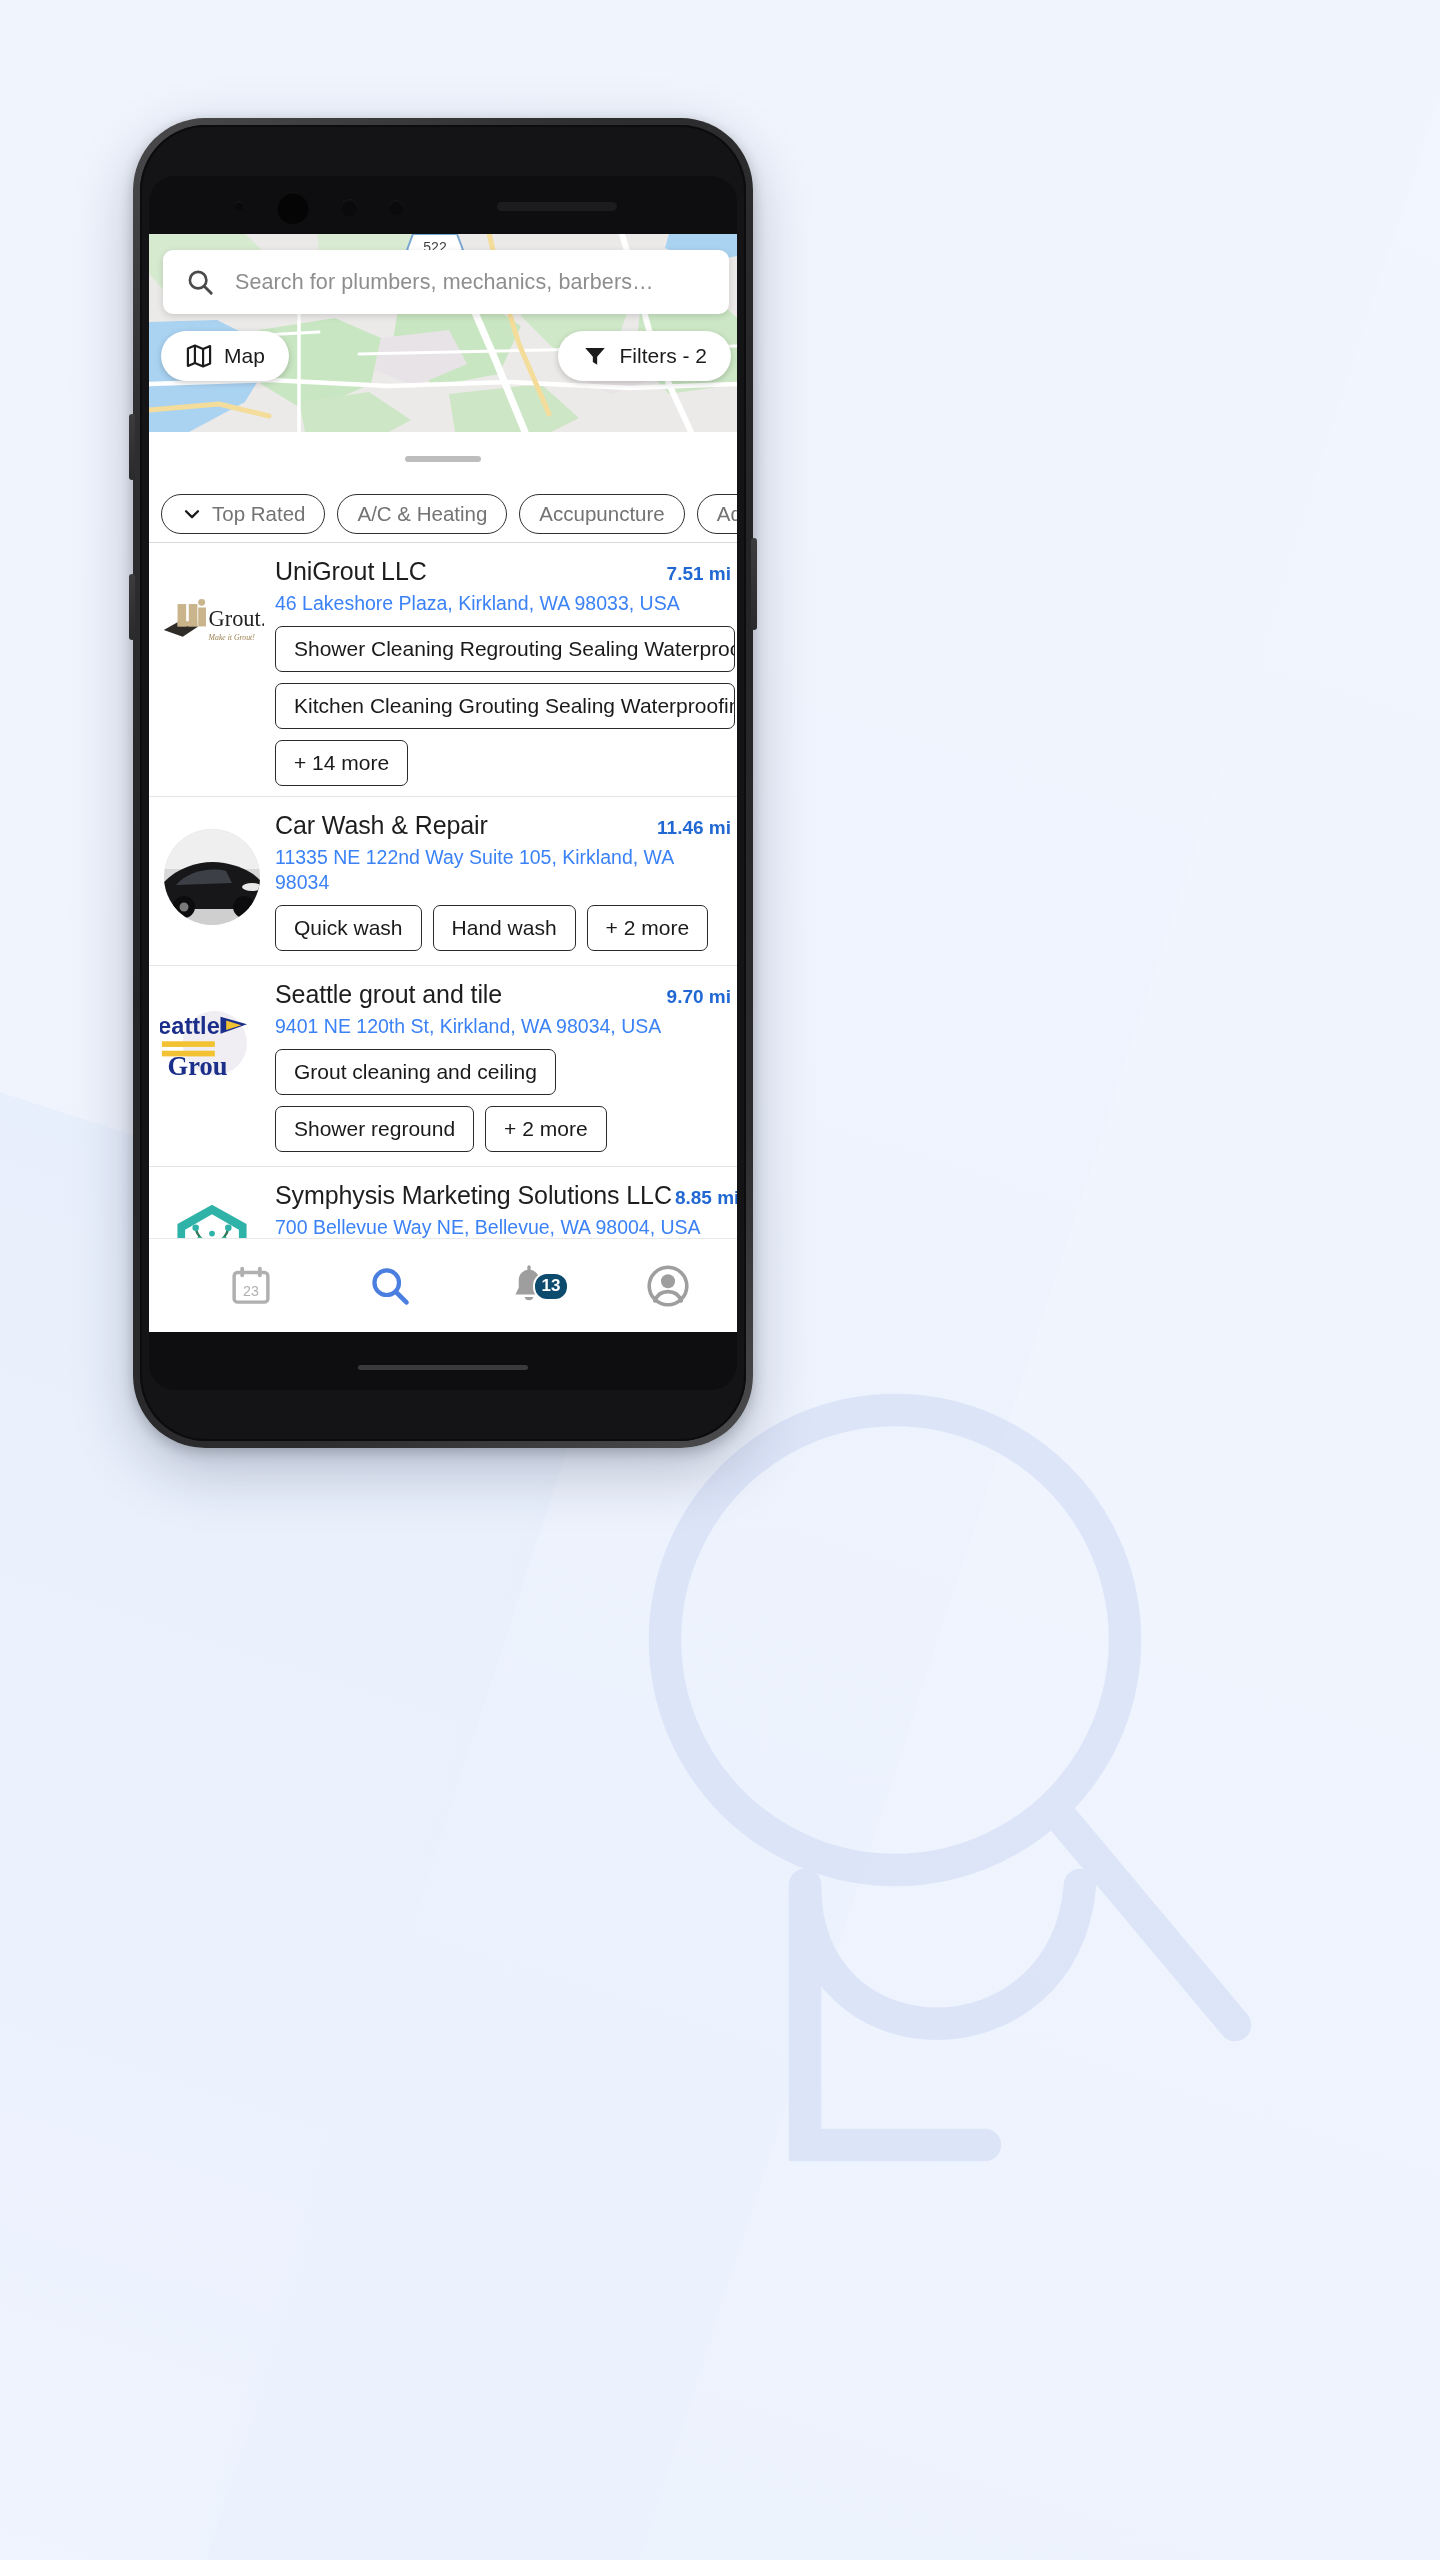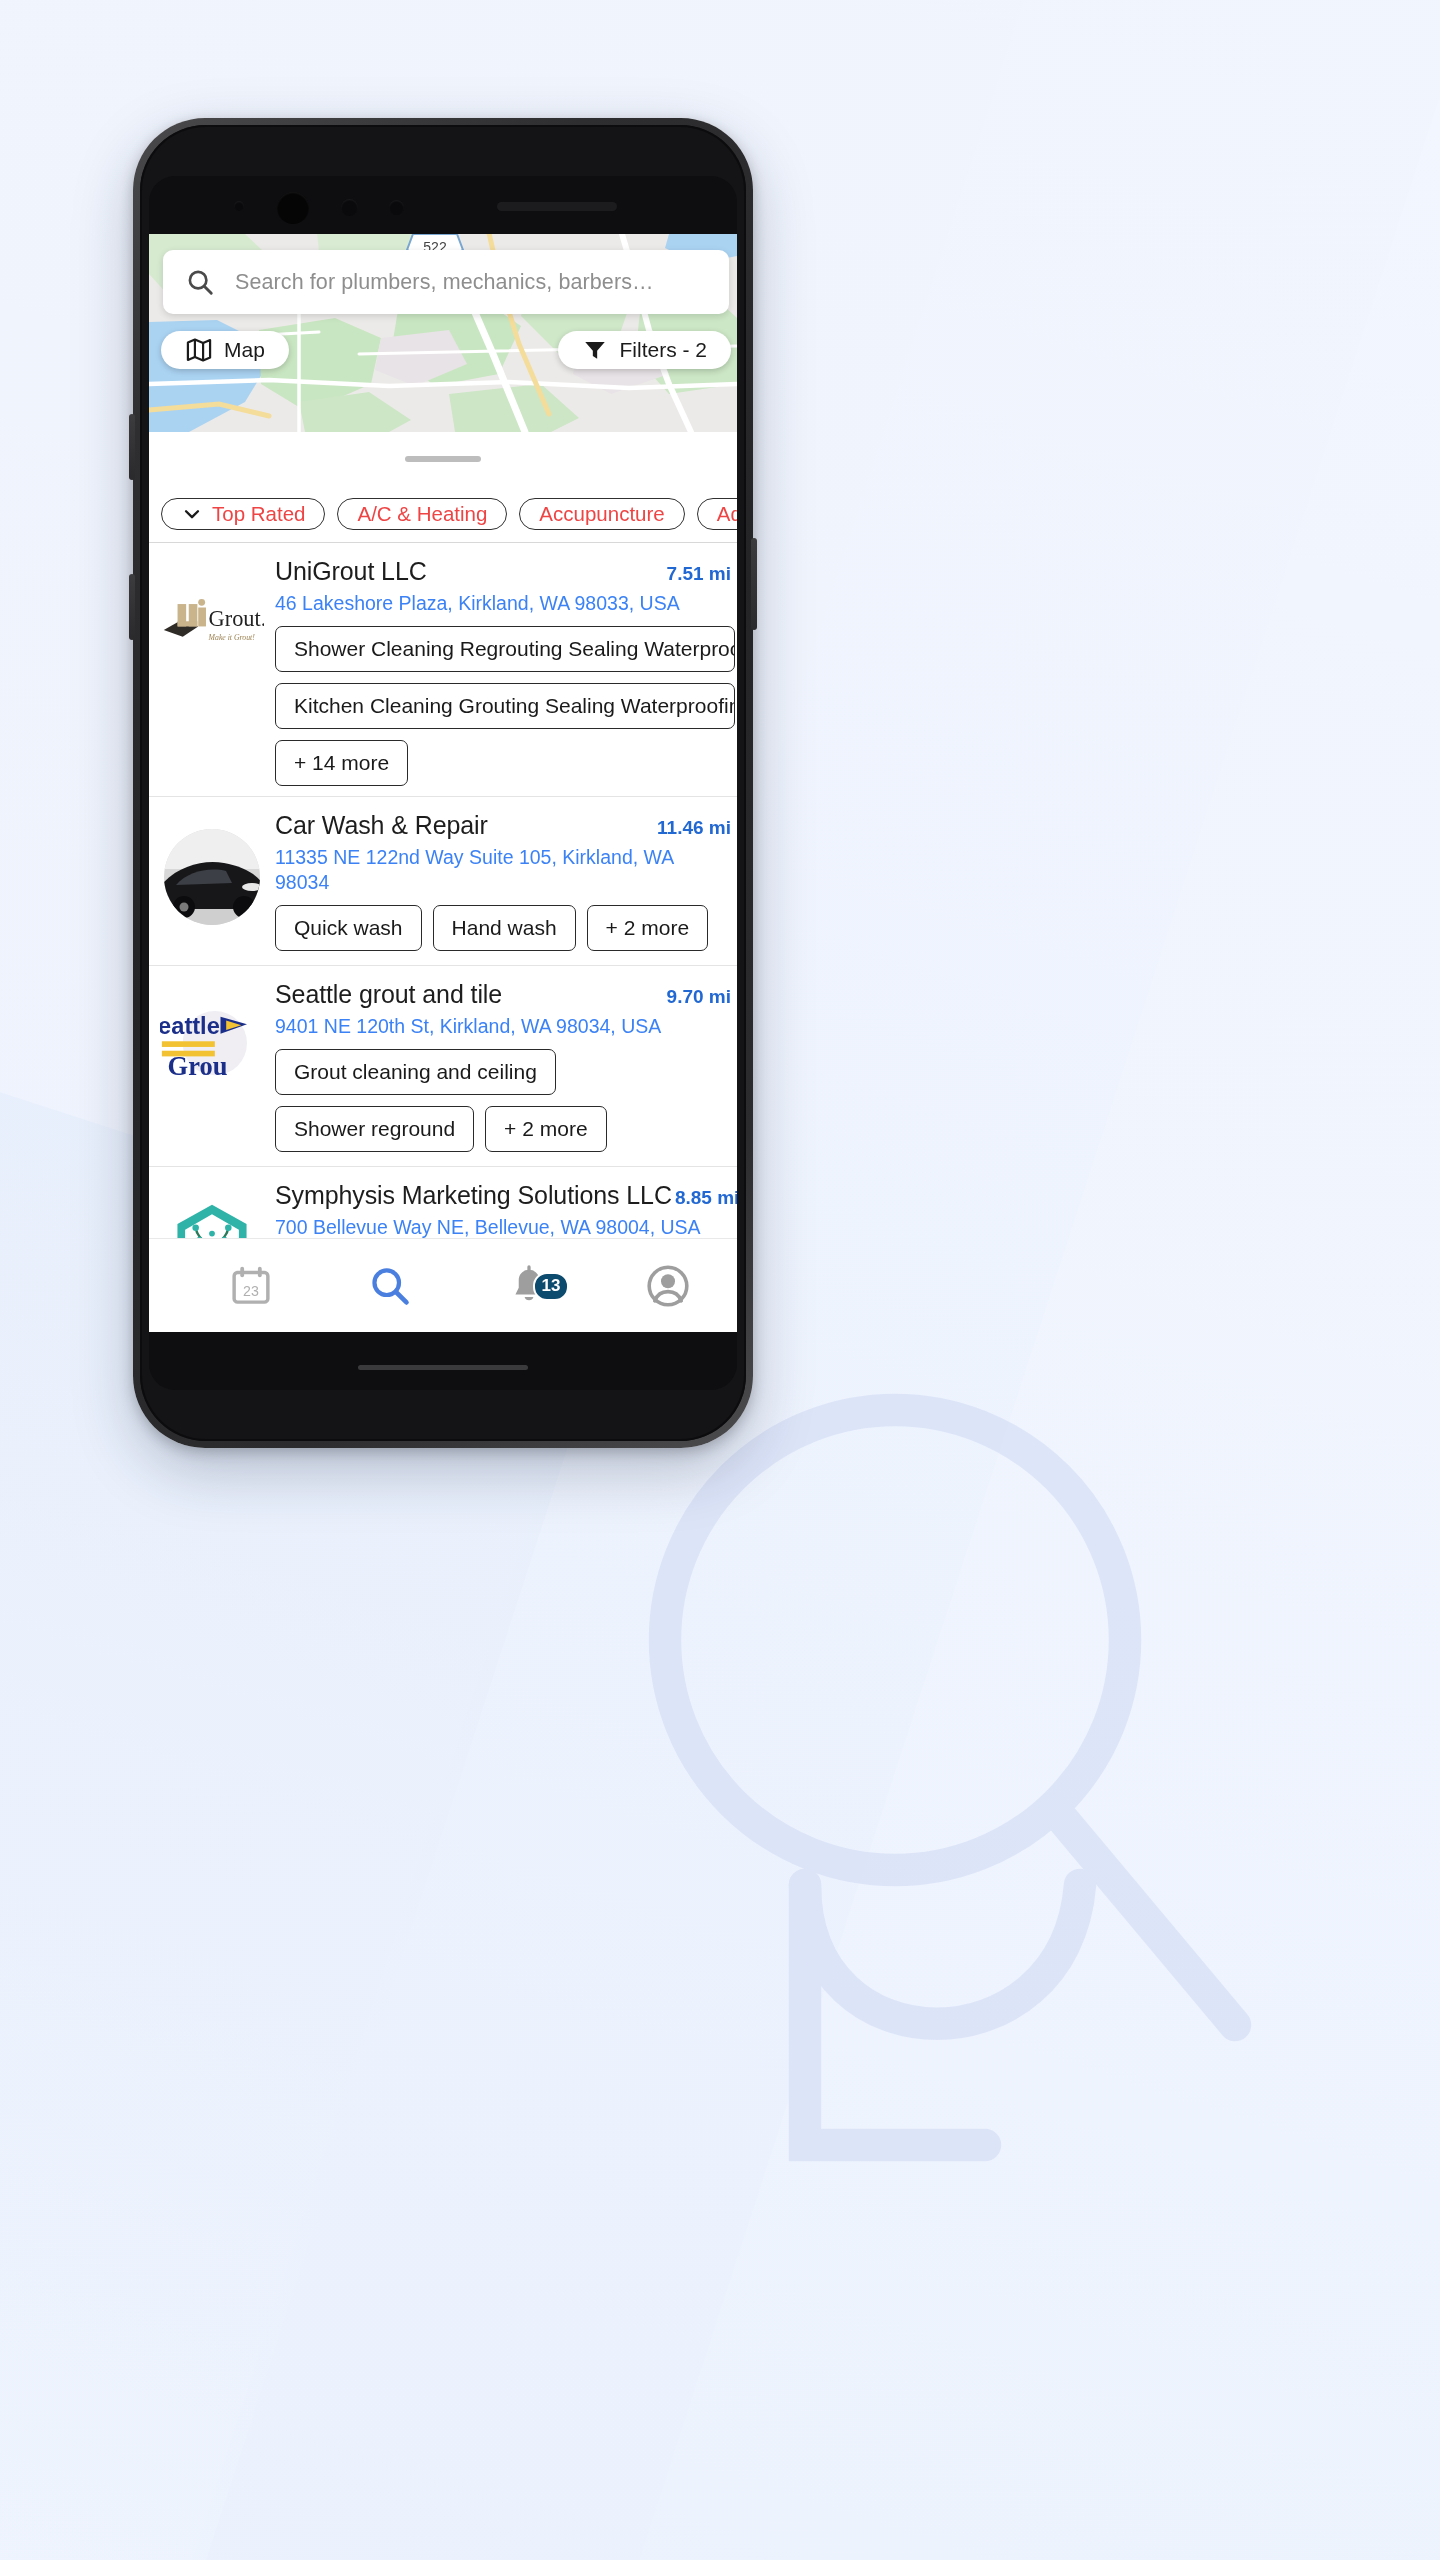--- a/index.html
+++ b/index.html
@@ -115,21 +115,21 @@
   }
   .search-placeholder {
     color: #8e8e8e; font-size: 21.5px; letter-spacing: .1px;
     white-space: nowrap; overflow: hidden;
   }
 
   .map-btn-row {
     position: absolute; left: 0; right: 0; top: 97px; height: 52px; z-index: 4;
   }
   .pill-btn {
-    position: absolute; height: 38px;
+    position: absolute; height: 50px;
     background: #fff; border-radius: 26px;
     display: flex; align-items: center; gap: 11px;
     padding: 0 24px;
     box-shadow: 0 2px 6px rgba(0,0,0,.2);
     font-size: 21px; color: #1b1b1b; font-weight: 500;
     white-space: nowrap;
   }
   .pill-btn.map-pill { left: 12px; }
   .pill-btn.filters-pill { right: 6px; }
 
@@ -137,23 +137,23 @@
   .sheet { flex: 1 1 auto; background: #fff; display: flex; flex-direction: column; min-height: 0; position: relative; }
   .grabber-wrap { height: 54px; display: flex; align-items: center; justify-content: center; flex: 0 0 54px; }
   .grabber { width: 76px; height: 6px; border-radius: 3px; background: #bdbdbd; }
 
   .chips-row {
     flex: 0 0 56px; height: 56px;
     display: flex; align-items: center; gap: 12px;
     padding: 0 0 0 12px; overflow: hidden;
   }
   .chip {
-    height: 32px; border: 1.6px solid #303030; border-radius: 21px;
+    height: 40px; border: 1.6px solid #303030; border-radius: 21px;
     display: flex; align-items: center; gap: 9px;
-    padding: 0 19px; font-size: 20.5px; color: #ef4444;
+    padding: 0 19px; font-size: 20.5px; color: #737373;
     white-space: nowrap; background: #fff; flex: 0 0 auto;
   }
 
   .list { flex: 1 1 auto; overflow: hidden; }
   .biz {
     display: flex; gap: 0; padding: 14px 0 14px 0;
     border-top: 1px solid #e4e4e4;
   }
   .biz:first-child { border-top: 1px solid #d8d8d8; }
   .biz-logo {

